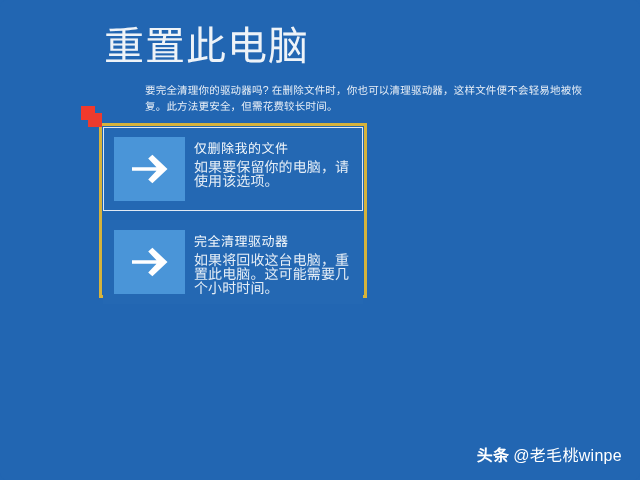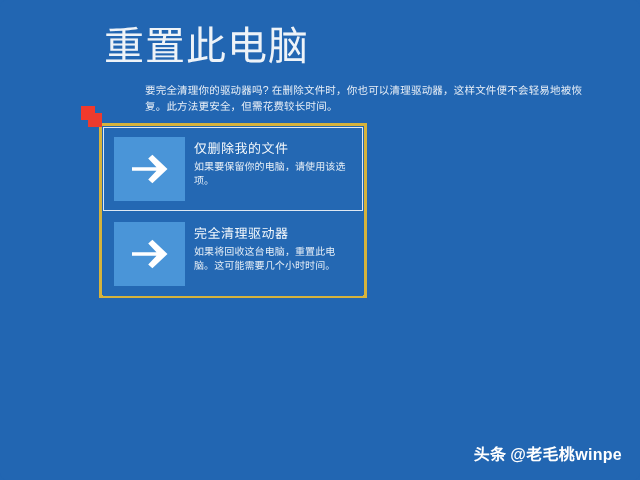--- a/index.html
+++ b/index.html
@@ -71,21 +71,21 @@
     width: 100%;
     height: 84px;
     box-sizing: border-box;
     background: #2468b3;
     border: 1px solid transparent;
   }
   .option-row.selected {
     border: 1px solid #dfe9f4;
   }
   .option-row + .option-row {
-    margin-top: 1px;
+    margin-top: 9px;
   }
 
   .option-icon {
     flex: 0 0 auto;
     width: 71px;
     margin: 9px 0 9px 10px;
     background: #4a95d8;
     display: flex;
     align-items: center;
     justify-content: center;
@@ -101,21 +101,21 @@
   }
   .option-title {
     font-size: 13px;
     line-height: 19px;
     color: #f2f7fb;
     letter-spacing: 0.5px;
     white-space: nowrap;
   }
   .option-desc {
     margin-top: 2px;
-    font-size: 10px;
+    font-size: 14px;
     line-height: 14px;
     color: #e4edf6;
     letter-spacing: 0.1px;
   }
 
   
   #cursor-marker {
     position: absolute;
     left: 81px;
     top: 106px;
@@ -151,24 +151,23 @@
     line-height: 20px;
     color: #ffffff;
     letter-spacing: 0.3px;
     white-space: nowrap;
     display: flex;
     align-items: baseline;
     gap: 4px;
   }
   #watermark .wm-brand {
     font-weight: bold;
-    font-family: Liberation Mono, monospace;
   }
   #watermark .wm-handle {
-    font-weight: bold;
+    font-weight: normal;
   }
 </style>
 </head>
 <body>
 
 <div id="screen">
 
   <div id="page-title">重置此电脑</div>
 
   <div id="description">要完全清理你的驱动器吗? 在删除文件时，你也可以清理驱动器，这样文件便不会轻易地被恢复。此方法更安全，但需花费较长时间。</div>

